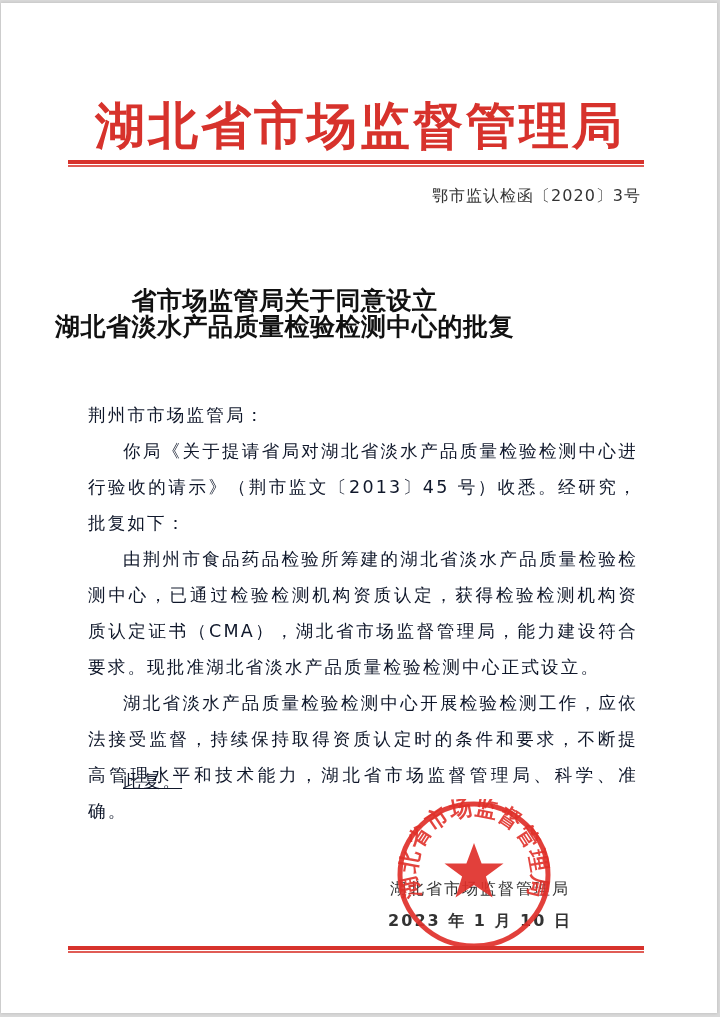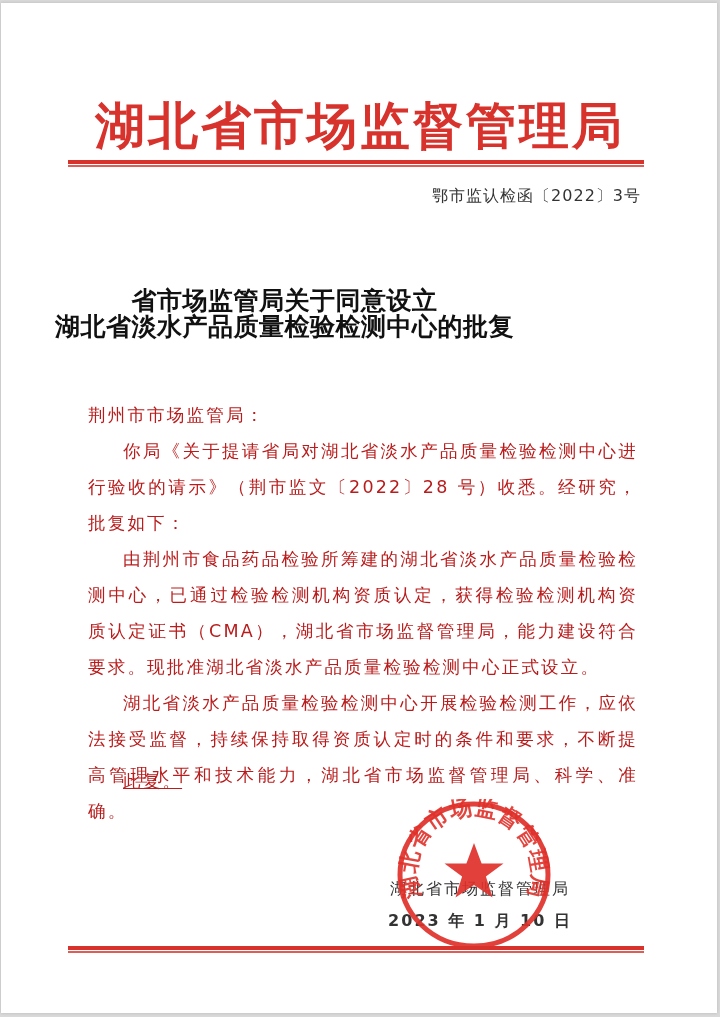--- a/index.html
+++ b/index.html
@@ -24,21 +24,21 @@
   .rule .thin { position:absolute; left:0; top:5px; width:100%; height:2px; background:#e05c56; }
   .docnum {
     position:absolute; right:79px; top:186px; font-size:16px; color:#333;
     font-family:"DejaVu Sans", "Liberation Sans", sans-serif; letter-spacing:1px;
   }
   .title {
     position:absolute; left:0; width:569px; text-align:center; font-weight:bold;
     font-size:25px; color:#111; letter-spacing:0.5px;
   }
   .body-text {
-    position:absolute; left:88px; width:550px; font-size:17.5px; color:#b91c1c;
+    position:absolute; left:88px; width:550px; font-size:17.5px; color:#0f172a;
     line-height:36px; letter-spacing:2.2px; text-align:justify;
     font-family:"DejaVu Sans", "Liberation Sans", sans-serif;
   }
   .salute { top:397px; }
   .para { text-indent:2em; }
   .p1 { top:433px; }
   .p2 { top:541px; }
   .p3 { top:685px; }
   .p4 { top:763px;text-decoration:underline; }
   .seal {
@@ -56,27 +56,27 @@
 
 <div class="page"></div>
 
 <div class="masthead">湖北省市场监督管理局</div>
 
 <div class="rule" style="top:160px;">
   <div class="thick"></div>
   <div class="thin"></div>
 </div>
 
-<div class="docnum">鄂市监认检函〔2022〕3号</div>
+<div class="docnum">鄂市监认检函〔2020〕3号</div>
 
 <div class="title" style="top:284px;">省市场监管局关于同意设立</div>
 <div class="title" style="top:310px;">湖北省淡水产品质量检验检测中心的批复</div>
 
 <div class="body-text salute">荆州市市场监管局：</div>
-<div class="body-text para p1">你局《关于提请省局对湖北省淡水产品质量检验检测中心进行验收的请示》（荆市监文〔2022〕28 号）收悉。经研究，批复如下：</div>
+<div class="body-text para p1">你局《关于提请省局对湖北省淡水产品质量检验检测中心进行验收的请示》（荆市监文〔2013〕45 号）收悉。经研究，批复如下：</div>
 <div class="body-text para p2">由荆州市食品药品检验所筹建的湖北省淡水产品质量检验检测中心，已通过检验检测机构资质认定，获得检验检测机构资质认定证书（CMA），湖北省市场监督管理局，能力建设符合要求。现批准湖北省淡水产品质量检验检测中心正式设立。</div>
 <div class="body-text para p3">湖北省淡水产品质量检验检测中心开展检验检测工作，应依法接受监督，持续保持取得资质认定时的条件和要求，不断提高管理水平和技术能力，湖北省市场监督管理局、科学、准确。</div>
 <div class="body-text para p4">此复。</div>
 
 <div class="sign sign-org">湖北省市场监督管理局</div>
 <div class="sign sign-date">2023 年 1 月 10 日</div>
 
 <svg class="seal" viewBox="0 0 160 152">
   <defs>
     <path id="sealArc" d="M 25 92 A 58 58 0 1 1 135 92" fill="none"></path>

